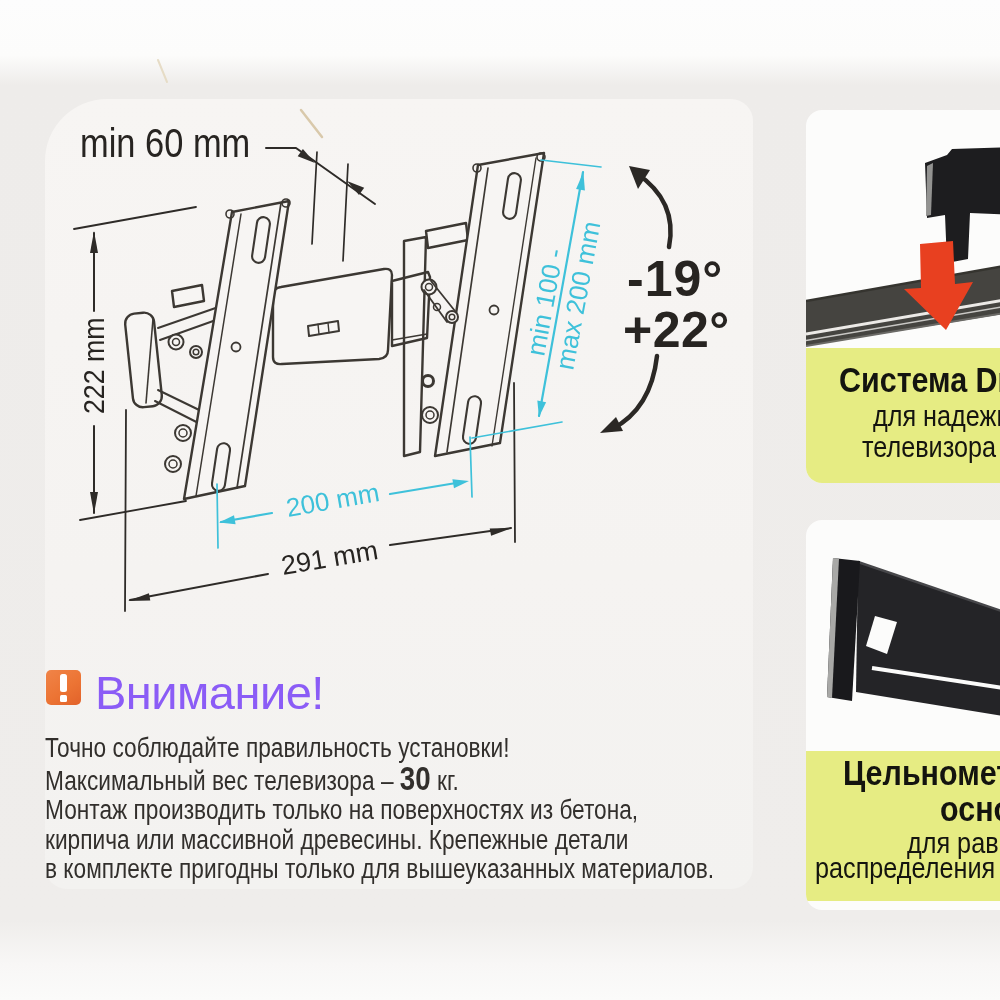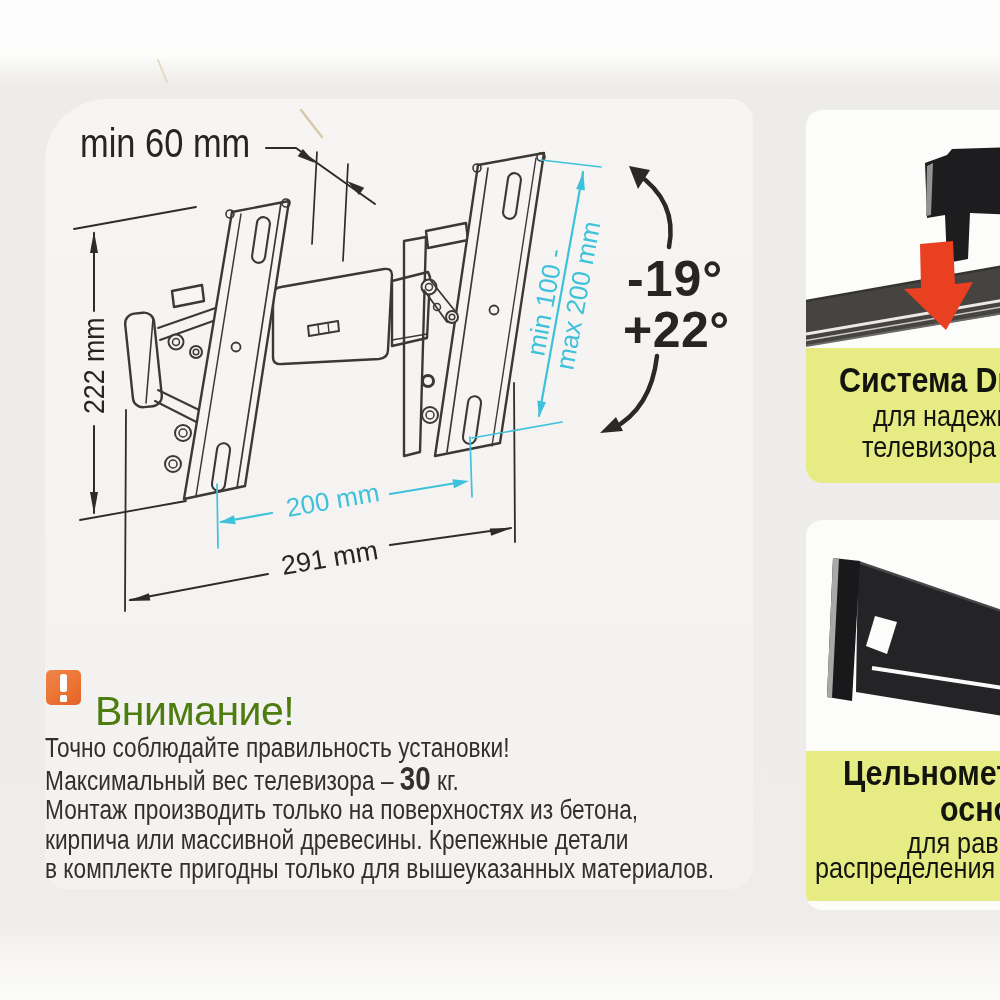--- a/index.html
+++ b/index.html
@@ -145,21 +145,21 @@
       <text transform="translate(573,371) rotate(-79.5)" font-size="26">max 200 mm</text>
     </g>
   </g>
 </svg>
 
 <div class="abs" style="left:46px;top:670px;width:35px;height:35px;border-radius:5px;
      background:linear-gradient(145deg,#f08448 0%,#ec7434 55%,#e2622a 100%);">
   <div class="abs" style="left:14px;top:4px;width:7px;height:18px;background:#fff;border-radius:2.5px;"></div>
   <div class="abs" style="left:14px;top:25px;width:7px;height:6.5px;background:#fff;border-radius:1.5px;"></div>
 </div>
-<div class="abs" style="left:95px;top:688px;font-size:41px;letter-spacing:-0.5px;color:#4d7c0f;">Внимание!</div>
+<div class="abs" style="left:95px;top:665px;font-size:47px;letter-spacing:-0.5px;color:#8b5cf6;">Внимание!</div>
 
 <div class="abs" style="left:45px;top:734px;font-size:27px;line-height:29.6px;color:#322f2c;white-space:nowrap;transform:scaleX(0.84);transform-origin:0 0;">
   <div>Точно соблюдайте правильность установки!</div>
   <div>Максимальный вес телевизора – <span style="font-size:33px;font-weight:bold;">30</span> кг.</div>
   <div>Монтаж производить только на поверхностях из бетона,</div>
   <div>кирпича или массивной древесины. Крепежные детали</div>
   <div>в комплекте пригодны только для вышеуказанных материалов.</div>
 </div>
 
 <div class="abs" style="left:806px;top:110px;width:210px;height:373px;border-radius:16px 0 0 16px;

